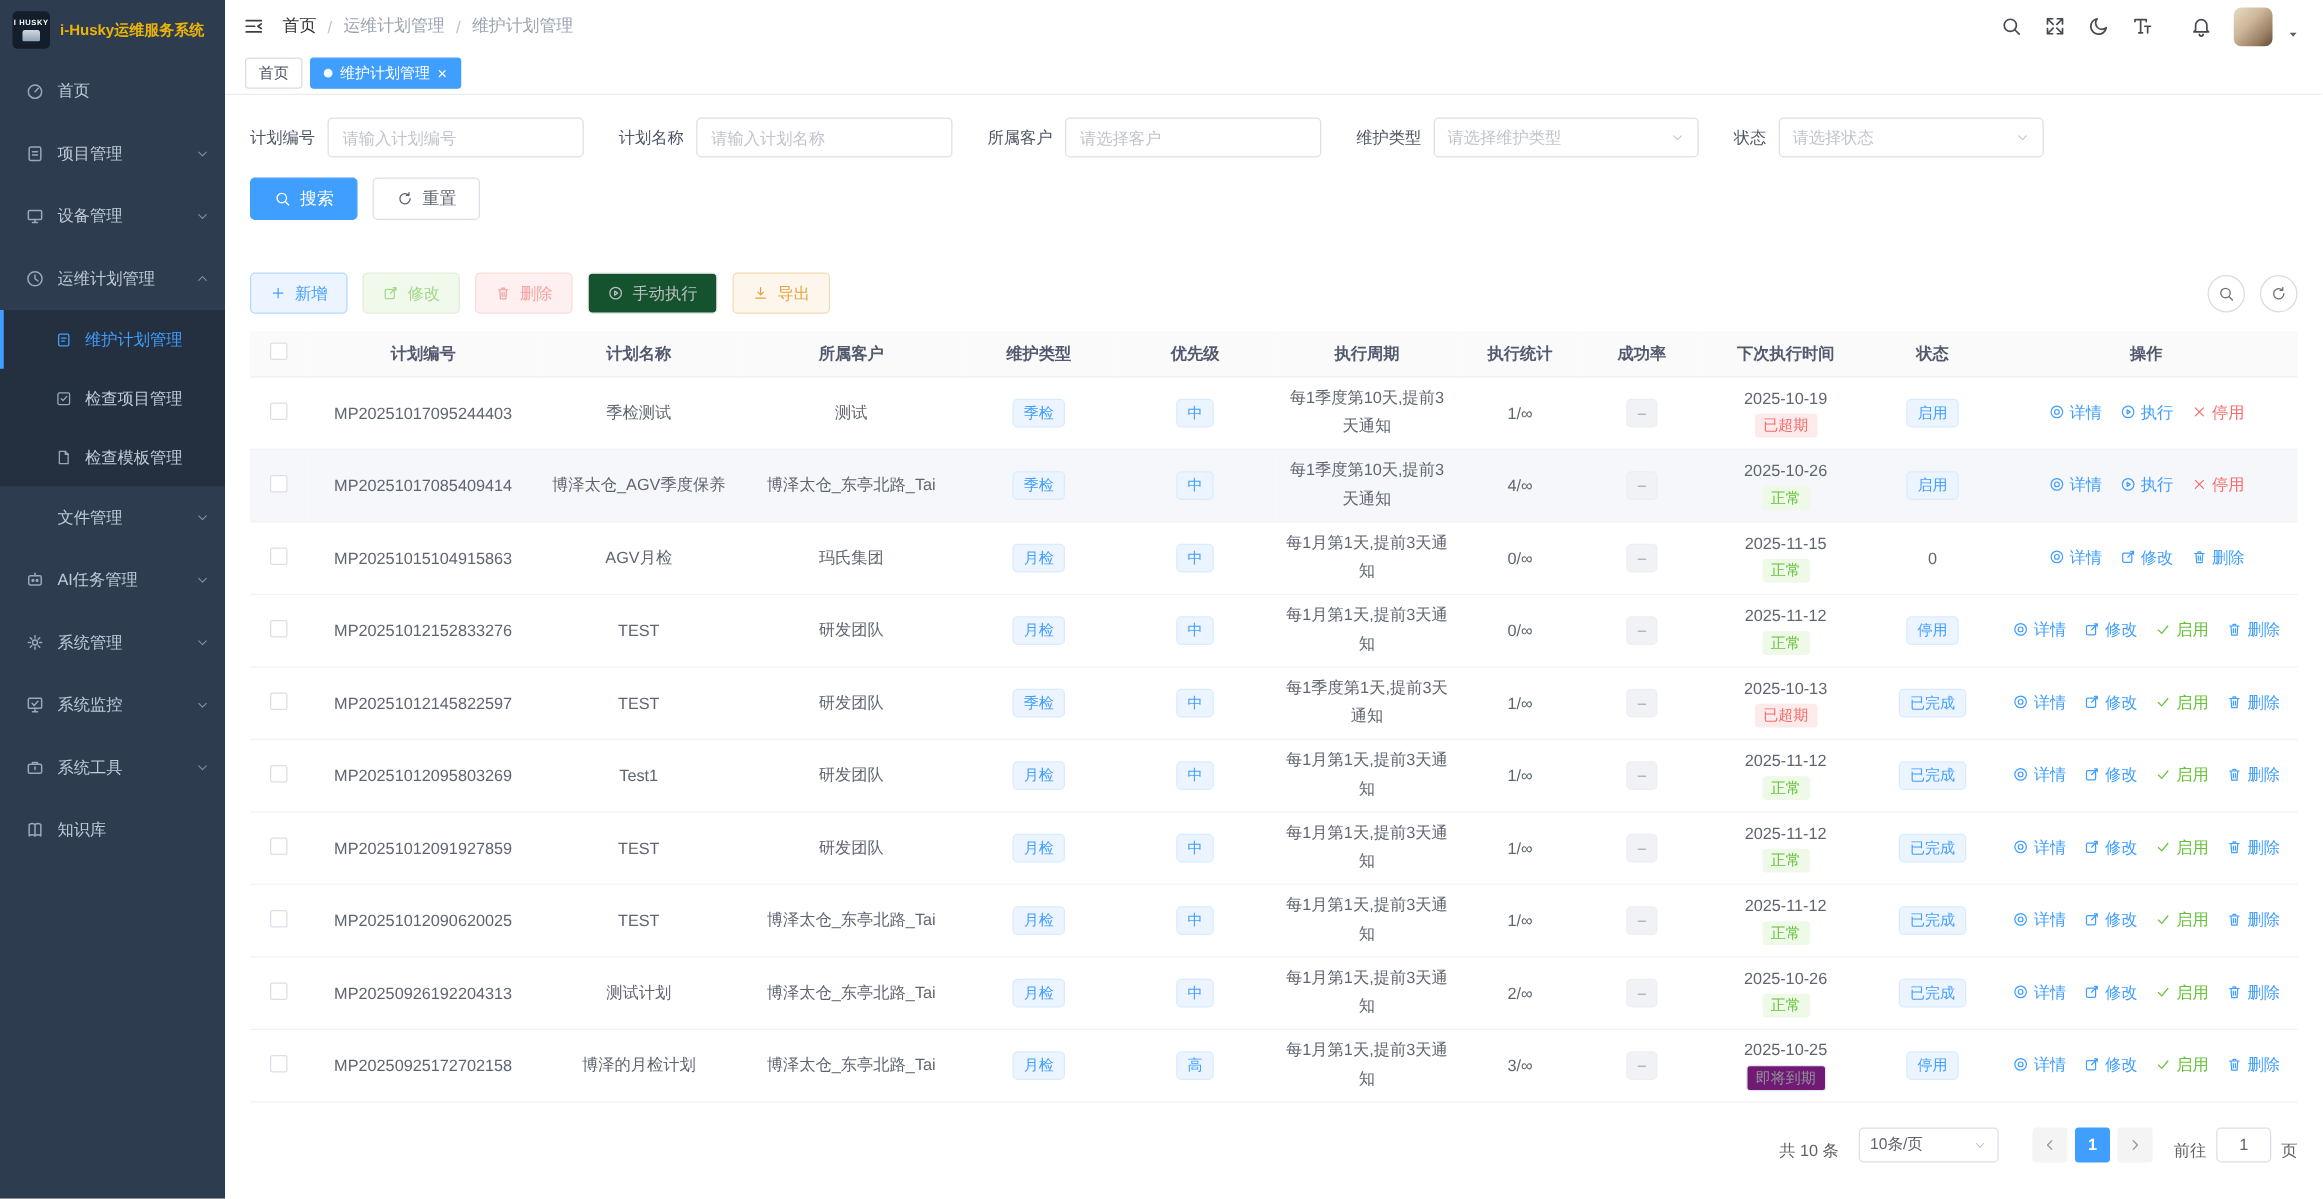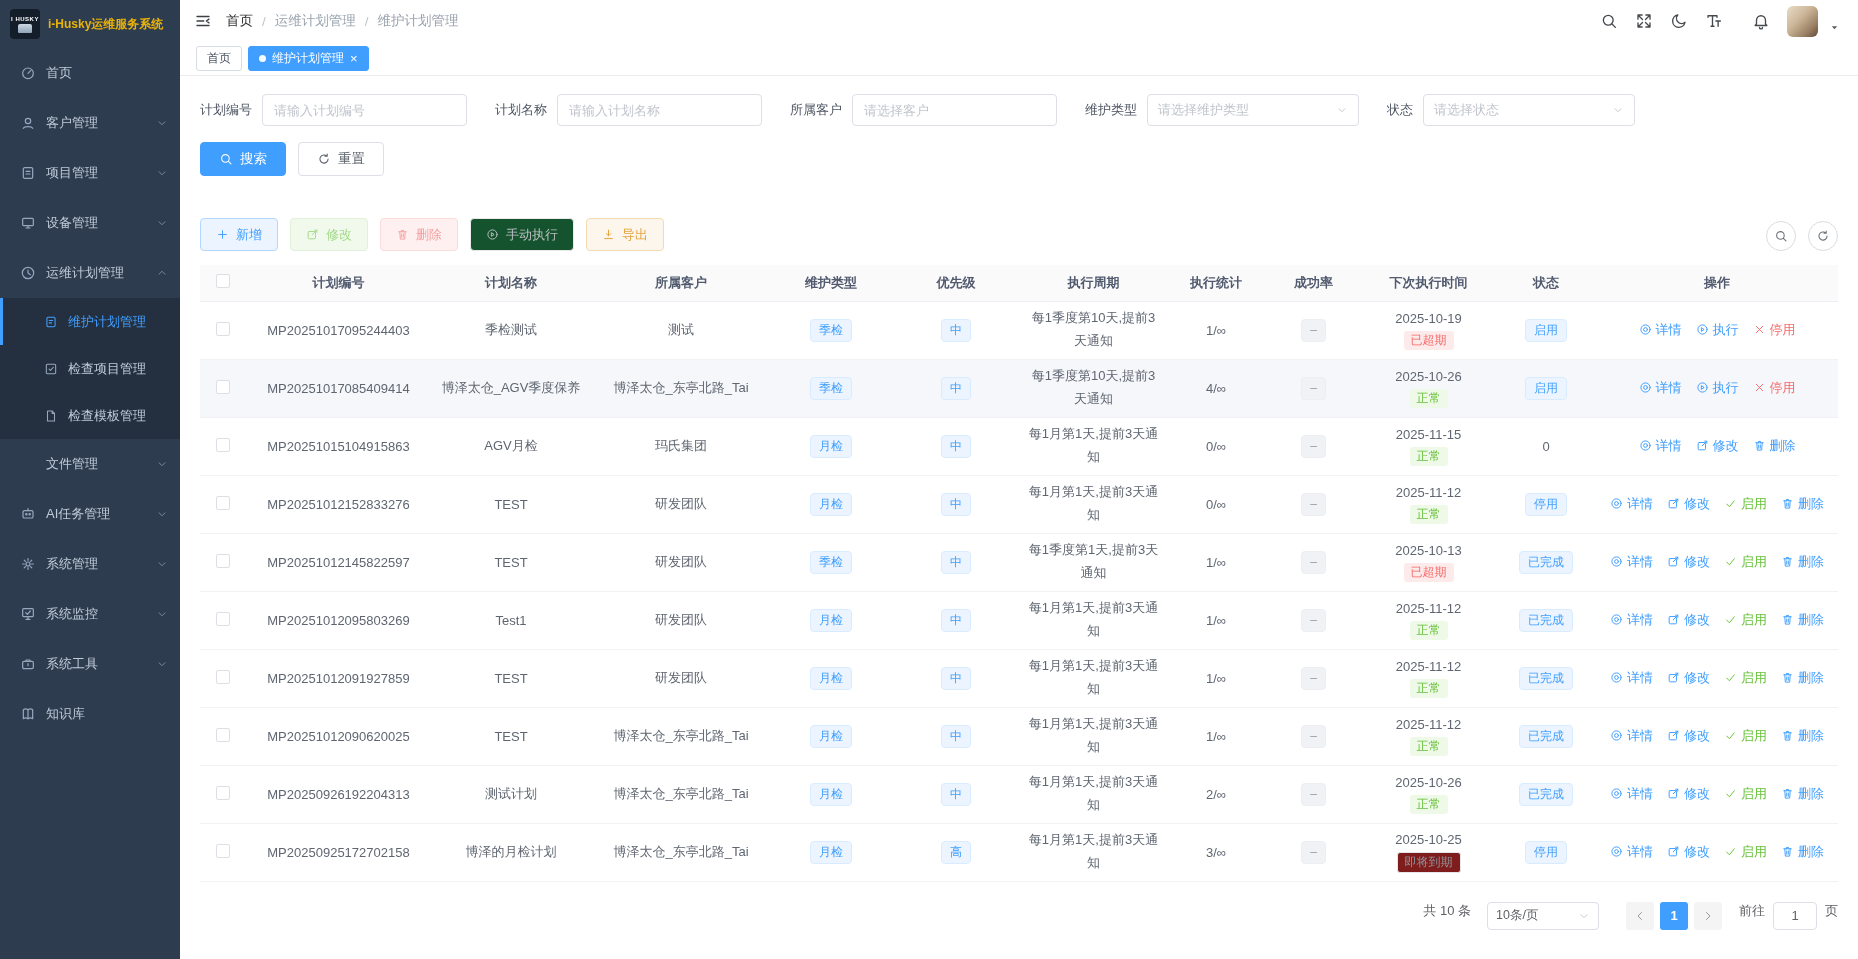--- a/index.html
+++ b/index.html
@@ -65,21 +65,21 @@
 .sel-arrow { width:12px; height:12px; color:#c0c4cc; display:inline-block; }
 
 .search-row { display:flex; gap:12px; margin-top:16px; }
 .btn { height:34px; padding:0 18px; border-radius:4px; display:inline-flex; align-items:center; gap:7px;
   font-size:13.5px; cursor:pointer; border:1px solid transparent; }
 .btn .icon { width:14px; height:14px; display:inline-block; }
 .btn-primary { background:#409eff; color:#fff; border-color:#409eff; }
 .btn-plain { background:#fff; border-color:#dcdfe6; color:#5a6068; }
 
 
-.toolbar-row { display:flex; align-items:flex-end; margin-top:42px; }
+.toolbar-row { display:flex; align-items:center; margin-top:42px; }
 .tb-group { display:flex; gap:12px; }
 .tb-btn { height:33px; padding:0 15px; border-radius:4px; display:inline-flex; align-items:center; gap:7px;
   font-size:13px; border:1px solid; background:none; cursor:pointer;
   font-family:"Liberation Sans","DejaVu Sans",sans-serif; }
 .tb-btn .icon { width:13px; height:13px; display:inline-block; }
 .tb-blue   { background:#ecf5ff; border-color:#b3d8ff; color:#409eff; }
 .tb-green  { background:#f0f9eb; border-color:#e1f0d8; color:#a4d98a; }
 .tb-red    { background:#fef0f0; border-color:#fbdbdb; color:#f5a0a0; }
 .tb-gray   { background:#14532d; border-color:#e9e9eb; color:#bcbec2; }
 .tb-orange { background:#fdf6ec; border-color:#f5dab1; color:#e6a23c; }
@@ -96,28 +96,28 @@
 .grid td { height:58px; border-bottom:1px solid #f0f2f5; text-align:center; color:#5f6671;
   font-size:13px; padding:2px 4px; vertical-align:middle; }
 tr.hl { background:#f5f7fa; }
 .checkbox { display:inline-block; width:14px; height:14px; border:1px solid #dcdfe6; border-radius:2px; background:#fff; cursor:pointer; }
 .chip { display:inline-block; padding:2px 8px; border-radius:4px; font-size:12px; line-height:17px; }
 .chip-blue { background:#ecf5ff; border:1px solid #d9ecff; color:#409eff; }
 .chip-gray { background:#f0f2f5; border:1px solid #eceef2; color:#9a9ea6; }
 .badge { display:inline-block; padding:1px 7px; border-radius:3px; font-size:12px; margin-top:5px; line-height:17px; }
 .badge-red   { background:#fdeaea; color:#f56c6c; }
 .badge-green { background:#eef9e8; color:#67c23a; }
-.badge-gray  { background:#7f1d1d; border:1px solid #e4e7ed; color:#909399; }
+.badge-gray  { background:#701a75; border:1px solid #e4e7ed; color:#909399; }
 .cycle { line-height:1.75; display:inline-block; max-width:132px; }
 .op { display:inline-flex; align-items:center; gap:4px; cursor:pointer; font-size:13px; margin:0 7px; white-space:nowrap; font-weight:500; }
 .op .icon { width:13px; height:13px; display:inline-block; }
 .op-blue { color:#409eff; } .op-red { color:#f56c6c; } .op-green { color:#67c23a; }
 
 
-.pagination { display:flex; align-items:flex-start; justify-content:flex-end; margin-top:20px; color:#606266; }
+.pagination { display:flex; align-items:flex-end; justify-content:flex-end; margin-top:20px; color:#606266; }
 .pg-total { margin-right:16px; }
 .pg-size { width:112px; height:28px; border:1px solid #dcdfe6; border-radius:4px; display:inline-flex;
   align-items:center; justify-content:space-between; padding:0 8px; font-size:12.5px; color:#606266;
   cursor:pointer; margin-right:24px; background:#fff; }
 .pg-btn { width:28px; height:28px; background:#f4f4f5; border-radius:3px; display:inline-flex; align-items:center;
   justify-content:center; color:#8a8f99; cursor:pointer; margin:0 3px; }
 .pg-btn .icon { width:12px; height:12px; display:inline-block; }
 .pg-page { width:28px; height:28px; background:#409eff; color:#fff; border-radius:3px; display:inline-flex;
   align-items:center; justify-content:center; font-weight:bold; font-size:13px; margin:0 3px; cursor:pointer; }
 .pg-goto { margin-left:14px; }
@@ -144,34 +144,20 @@
     </div>
     <nav id="sidebar-menu">
         <div class="menu-item">
           <span class="mi">
             <svg viewBox="0 0 24 24">
               <circle cx="12" cy="12.5" r="8"></circle>
               <path d="M12 12.5l4-4"></path>
             </svg>
           </span>
           <span class="label">首页</span>
-        </div>
-        <div class="menu-item">
-          <span class="mi">
-            <svg viewBox="0 0 24 24">
-              <circle cx="12" cy="9" r="4"></circle>
-              <path d="M5 20c1.6-3.6 12.4-3.6 14 0"></path>
-            </svg>
-          </span>
-          <span class="label">客户管理</span>
-          <span class="arrow">
-            <svg viewBox="0 0 24 24">
-              <path d="M6 9.5l6 6 6-6"></path>
-            </svg>
-          </span>
         </div>
         <div class="menu-item">
           <span class="mi">
             <svg viewBox="0 0 24 24">
               <rect x="5" y="4" width="14" height="16" rx="2"></rect>
               <path d="M9 9.5h6M9 13.5h6"></path>
             </svg>
           </span>
           <span class="label">项目管理</span>
           <span class="arrow">

